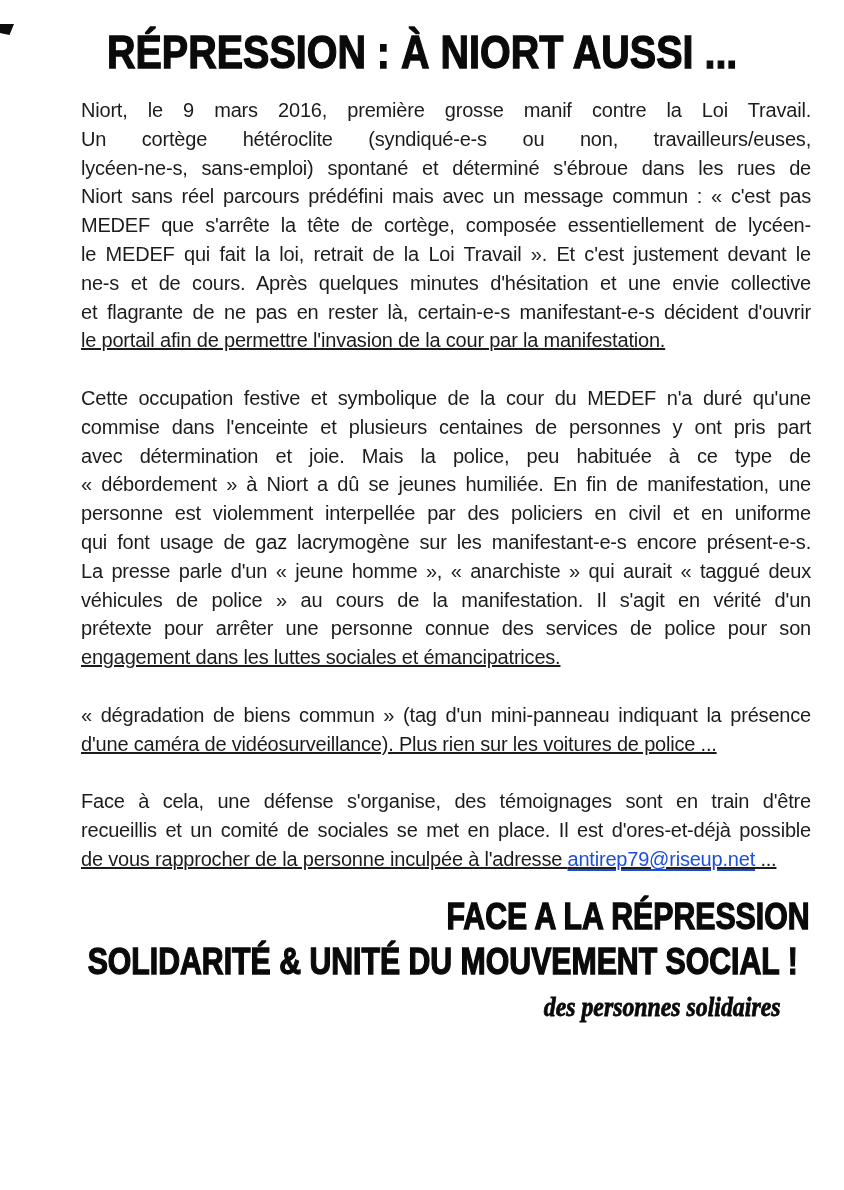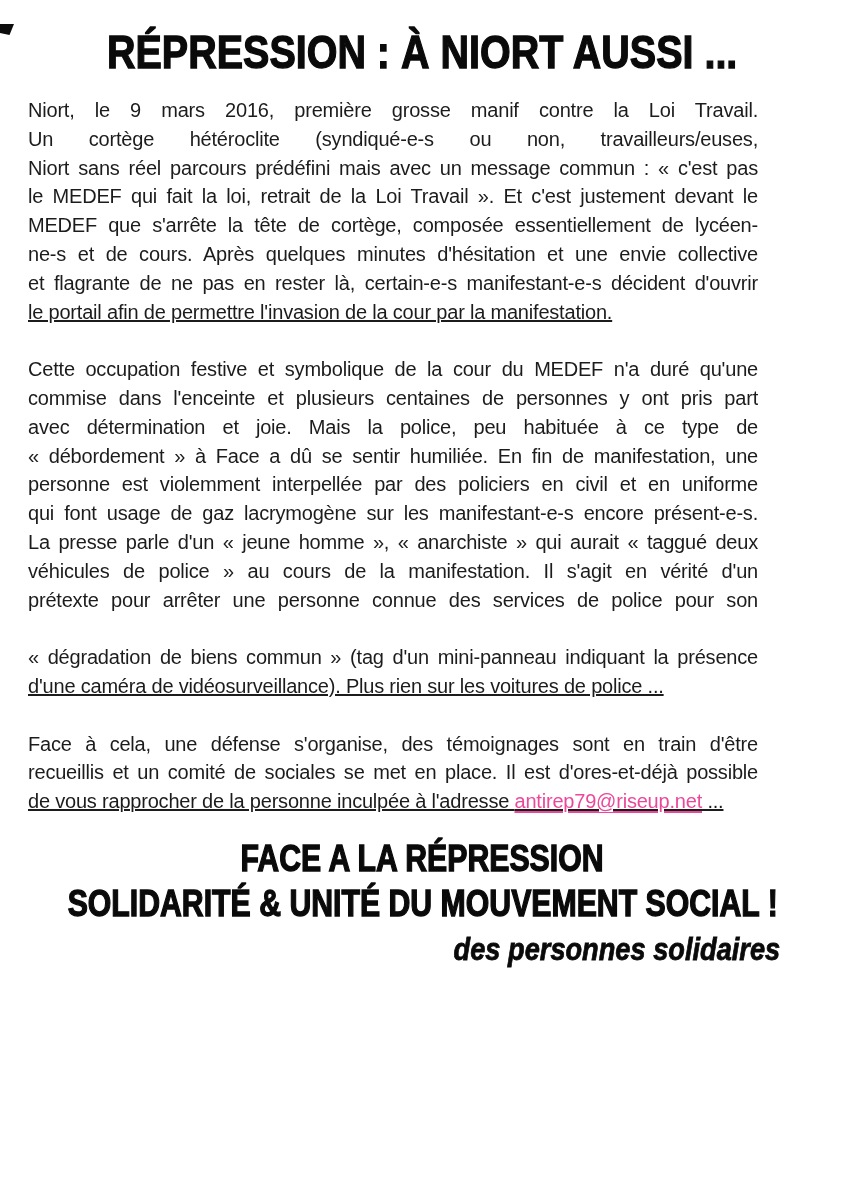--- a/index.html
+++ b/index.html
@@ -29,63 +29,65 @@
     margin: 24px 0 0 0;
     text-align: center;
     font-size: 47px;
     line-height: 56px;
     letter-spacing: 0;
   }
 
   
   .body-text {
     width: 730px;
-    margin: 16px 0 0 28px;
+    margin: 16px 0 0 81px;
     font-size: 20px;
     letter-spacing: -0.2px;
     color: #1c1c1c;
   }
   .paragraph { margin: 0 0 28.8px 0; }
   .paragraph:last-child { margin-bottom: 0; }
   .line {
     height: 28.8px;
     line-height: 28.8px;
     overflow: hidden;
     text-align: justify;
     text-align-last: justify;
     white-space: normal;
   }
   .line.last {
     text-align: right;
     text-align-last: left;
     text-decoration: underline;
   }
   .email-link {
-    color: #ec4899;
+    color: #1d4ed8;
     text-decoration: underline;
     text-underline-offset: 3px;
     cursor: pointer;
   }
 
   
   .closing {
     margin-top: 20px;
-    text-align: center;
+    text-align: right;
+    margin-left: 20px;
   }
   .closing .closing-line {
     font-size: 36px;
     line-height: 45px;
   }
 
   
   .signature {
     margin: 8px 64px 0 0;
     text-align: right;
-    font-size: 32px;
+    font-size: 28px;
     line-height: 30px;
+    font-family: Liberation Serif, serif;
   }
   .signature .condensed {
     font-style: italic;
     transform: scaleX(0.85);
     transform-origin: right center;
     -webkit-text-stroke: 0.8px #0a0a0a;
   }
 
   
   .artifact { position: absolute; background: #0d0d0d; }
@@ -103,37 +105,39 @@
   <div class="artifact artifact-corner"></div>
 
   <h1 class="doc-title">
     <span class="condensed">RÉPRESSION : À NIORT AUSSI ...</span>
   </h1>
 
   <div class="body-text">
       <div class="paragraph">
         <div class="line">Niort, le 9 mars 2016, première grosse manif contre la Loi Travail.</div>
         <div class="line">Un cortège hétéroclite (syndiqué-e-s ou non, travailleurs/euses,</div>
+        <div class="line">lycéen-ne-s, sans-emploi) spontané et déterminé s'ébroue dans les rues de</div>
         <div class="line">Niort sans réel parcours prédéfini mais avec un message commun : « c'est pas</div>
+        <div class="line">MEDEF que s'arrête la tête de cortège, composée essentiellement de lycéen-</div>
         <div class="line">le MEDEF qui fait la loi, retrait de la Loi Travail ». Et c'est justement devant le</div>
-        <div class="line">MEDEF que s'arrête la tête de cortège, composée essentiellement de lycéen-</div>
         <div class="line">ne-s et de cours. Après quelques minutes d'hésitation et une envie collective</div>
         <div class="line">et flagrante de ne pas en rester là, certain-e-s manifestant-e-s décident d'ouvrir</div>
         <div class="line last">le portail afin de permettre l'invasion de la cour par la manifestation.</div>
       </div>
       <div class="paragraph">
         <div class="line">Cette occupation festive et symbolique de la cour du MEDEF n'a duré qu'une</div>
         <div class="line">commise dans l'enceinte et plusieurs centaines de personnes y ont pris part</div>
         <div class="line">avec détermination et joie. Mais la police, peu habituée à ce type de</div>
-        <div class="line">« débordement » à Face a dû se sentir humiliée. En fin de manifestation, une</div>
+        <div class="line">« débordement » à Niort a dû se jeunes humiliée. En fin de manifestation, une</div>
         <div class="line">personne est violemment interpellée par des policiers en civil et en uniforme</div>
         <div class="line">qui font usage de gaz lacrymogène sur les manifestant-e-s encore présent-e-s.</div>
         <div class="line">La presse parle d'un « jeune homme », « anarchiste » qui aurait « taggué deux</div>
         <div class="line">véhicules de police » au cours de la manifestation.  Il s'agit en vérité d'un</div>
         <div class="line">prétexte pour arrêter une personne connue des services de police pour son</div>
+        <div class="line last">engagement dans les luttes sociales et émancipatrices.</div>
       </div>
       <div class="paragraph">
         <div class="line">« dégradation de biens commun » (tag d'un mini-panneau indiquant la présence</div>
         <div class="line last">d'une caméra de vidéosurveillance). Plus rien sur les voitures de police ...</div>
       </div>
       <div class="paragraph">
         <div class="line">Face à cela, une défense s'organise, des témoignages sont en train d'être</div>
         <div class="line">recueillis et un comité de sociales se met en place. Il est d'ores-et-déjà possible</div>
         <div class="line last">de vous rapprocher de la personne inculpée à l'adresse <a class="email-link">antirep79@riseup.net</a> ...</div>
       </div>

